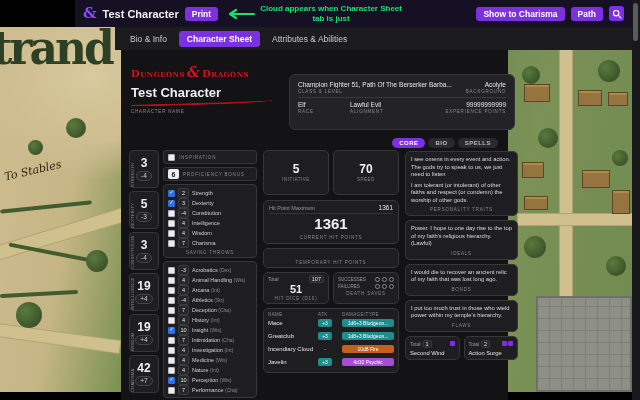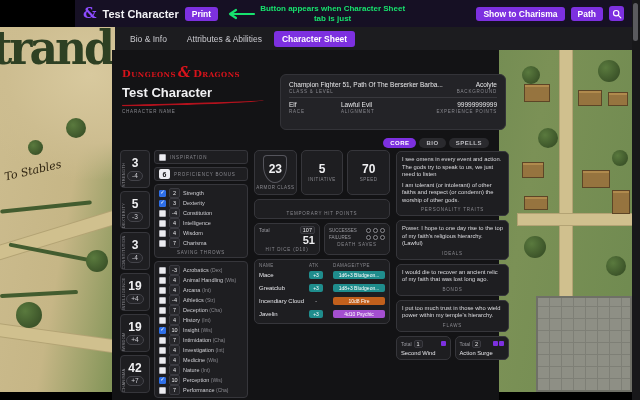--- a/index.html
+++ b/index.html
@@ -59,21 +59,21 @@
   .search-btn{width:15px;height:15px;border-radius:3px;background:#7d30e0;display:flex;align-items:center;
         justify-content:center;cursor:pointer;}
 
   
   .tabbar{position:absolute;left:115px;top:27px;width:517px;height:23px;background:#1c1c1f;
           display:flex;align-items:center;gap:4px;padding:0 7px;}
   .tab{color:#c9c9ce;font-size:8.5px;padding:3px 8px;border-radius:3px;white-space:nowrap;cursor:pointer;}
   .tab.on{background:#7d30e0;color:#fff;font-weight:bold;}
 
   
-  .sheet{position:absolute;left:112px;top:50px;width:387px;height:350px;background:#131315;}
+  .sheet{position:absolute;left:121px;top:50px;width:387px;height:350px;background:#131315;}
   .mini-label{font-size:4.5px;color:#8a8a90;letter-spacing:.8px;}
 
   .brand{position:absolute;left:10px;top:14px;width:152px;}
   .brand-logo{color:#d8131b;font-family:"DejaVu Serif",serif;font-weight:bold;font-size:10px;
         font-variant:small-caps;letter-spacing:.5px;}
   .bl-amp{font-size:14px;margin:0 2px;font-style:italic;}
   .char-name{font-size:13px;color:#f0f0f2;font-weight:bold;margin-top:5px;}
   .swoosh{width:142px;height:4px;border-bottom:2px solid #b3121d;border-radius:0 0 100% 30%;
         transform:rotate(-1.5deg);margin-top:1px;}
   .brand .mini-label{margin-top:4px;}
@@ -133,21 +133,21 @@
         border-bottom:1px solid #333338;padding-bottom:2px;}
   .hp-max{color:#e8e8ea;font-size:6.5px;}
   .hp-cur{font-size:15px;font-weight:bold;color:#f0f0f2;text-align:center;margin-top:2px;line-height:1.1;}
   .hp .mini-label{text-align:center;margin:2px 0 1px;}
   .temp{margin-top:4px;height:20px;background:#1e1e21;border:1px solid #36363b;border-radius:5px;
         display:flex;align-items:flex-end;justify-content:center;padding-bottom:2px;}
   .dd-row{display:flex;gap:4px;margin-top:4px;}
   .dice,.death{flex:1;background:#1e1e21;border:1px solid #36363b;border-radius:5px;padding:2px 4px;}
   .dice-top{display:flex;justify-content:space-between;align-items:center;font-size:5px;color:#9a9aa0;}
   .dice-total{border:1px solid #3a3a40;background:#26262a;color:#e8e8ea;font-size:5.5px;border-radius:2px;padding:0 2px;}
-  .dice-val{text-align:right;font-size:11px;font-weight:bold;color:#f0f0f2;line-height:1.1;}
+  .dice-val{text-align:center;font-size:11px;font-weight:bold;color:#f0f0f2;line-height:1.1;}
   .dice .mini-label,.death .mini-label{text-align:center;margin-top:1px;}
   .ds-row{display:flex;align-items:center;justify-content:space-between;font-size:4.5px;color:#9a9aa0;margin:2px 0;}
   .dots{display:flex;gap:2px;}
   .dot{width:5px;height:5px;border:1px solid #8a8a90;border-radius:50%;background:#151517;}
   .attacks{margin-top:4px;background:#1e1e21;border:1px solid #36363b;border-radius:5px;padding:3px 4px;}
   .atk-head{display:grid;grid-template-columns:50px 24px 1fr;font-size:4.5px;color:#8a8a90;letter-spacing:.4px;}
   .atk-row{display:grid;grid-template-columns:50px 24px 1fr;align-items:center;height:13px;}
   .atk-name{font-size:6px;color:#e4e4e8;white-space:nowrap;overflow:hidden;text-overflow:ellipsis;}
   .badge{font-size:5px;color:#fff;border-radius:2px;padding:1px 3px;white-space:nowrap;overflow:hidden;
         text-overflow:ellipsis;text-align:center;max-width:56px;}
@@ -212,42 +212,42 @@
 
   <div class="appbar">
     <span class="dnd-amp">&amp;</span>
     <span class="app-title">Test Character</span>
     <span class="pbtn">Print</span>
     <span class="anno">
       <svg width="30" height="12" viewBox="0 0 30 12">
         <path d="M28 6 L4 6 M4 6 L10 2 M4 6 L10 10" stroke="#17e26e" stroke-width="2.2" fill="none" stroke-linecap="round" stroke-linejoin="round"></path>
       </svg>
       <span class="anno-text">
-        <span>Button appears when Character Sheet</span><br>
+        <span>Cloud appears when Character Sheet</span><br>
         <span>tab is just</span>
       </span>
     </span>
     <span class="spacer"></span>
     <span class="pbtn">Show to Charisma</span>
     <span class="pbtn">Path</span>
     <span class="search-btn">
       <svg width="10" height="10" viewBox="0 0 12 12">
         <circle cx="5" cy="5" r="3.2" stroke="#fff" stroke-width="1.4" fill="none"></circle>
         <line x1="7.6" y1="7.6" x2="10.6" y2="10.6" stroke="#fff" stroke-width="1.4" stroke-linecap="round"></line>
       </svg>
     </span>
   </div>
 
   <div class="tabbar">
 
       <span class="tab">Bio &amp; Info</span>
 
+      <span class="tab on">Character Sheet</span>
+
       <span class="tab">Attributes &amp; Abilities</span>
-
-      <span class="tab on">Character Sheet</span>
 
   </div>
 
   <div class="sheet">
 
     <div class="brand">
       <div class="brand-logo">
         <span>Dungeons</span><span class="bl-amp">&amp;</span><span>Dragons</span>
       </div>
       <div class="char-name">Test Character</div>
@@ -454,33 +454,35 @@
             <span class="lval">7</span>
             <span class="lnm"><span>Performance</span> <span class="abbr">(Cha)</span></span>
           </div>
 
       </div>
     </div>
 
     <div class="col2">
       <div class="statrow">
         <div class="stat">
-          <span class="shield">
-            <span class="stat-val">23</span>
-          </span>
-          <span class="stat-lbl">ARMOR CLASS</span>
-        </div>
-        <div class="stat">
           <span class="stat-val">5</span>
           <span class="stat-lbl">INITIATIVE</span>
         </div>
         <div class="stat">
           <span class="stat-val">70</span>
           <span class="stat-lbl">SPEED</span>
         </div>
+      </div>
+      <div class="hp">
+        <div class="hp-top">
+          <span>Hit Point Maximum</span>
+          <span class="hp-max">1361</span>
+        </div>
+        <div class="hp-cur">1361</div>
+        <div class="mini-label">CURRENT HIT POINTS</div>
       </div>
       <div class="temp">
         <span class="mini-label">TEMPORARY HIT POINTS</span>
       </div>
       <div class="dd-row">
         <div class="dice">
           <div class="dice-top">
             <span>Total</span>
             <span class="dice-total">107</span>
           </div>

